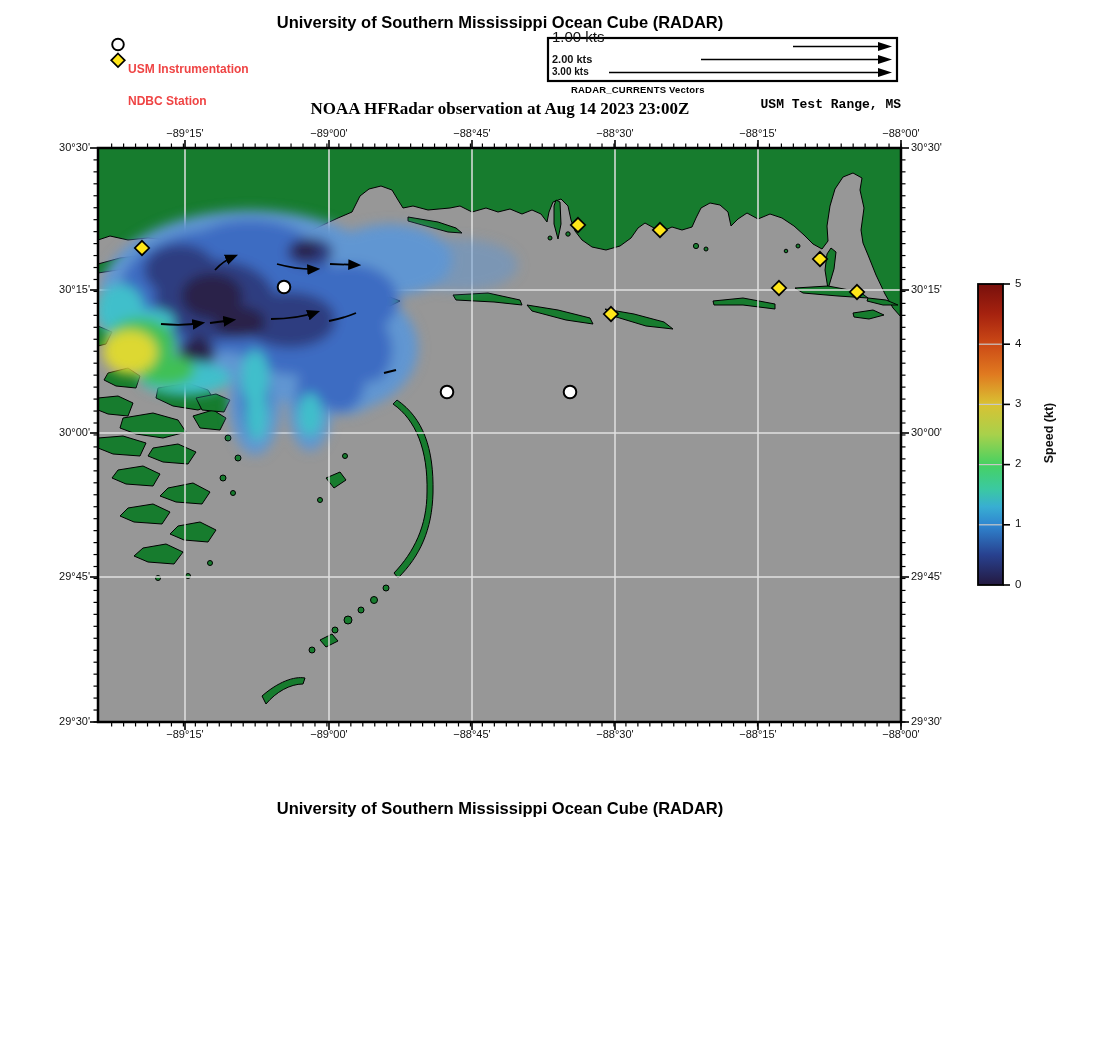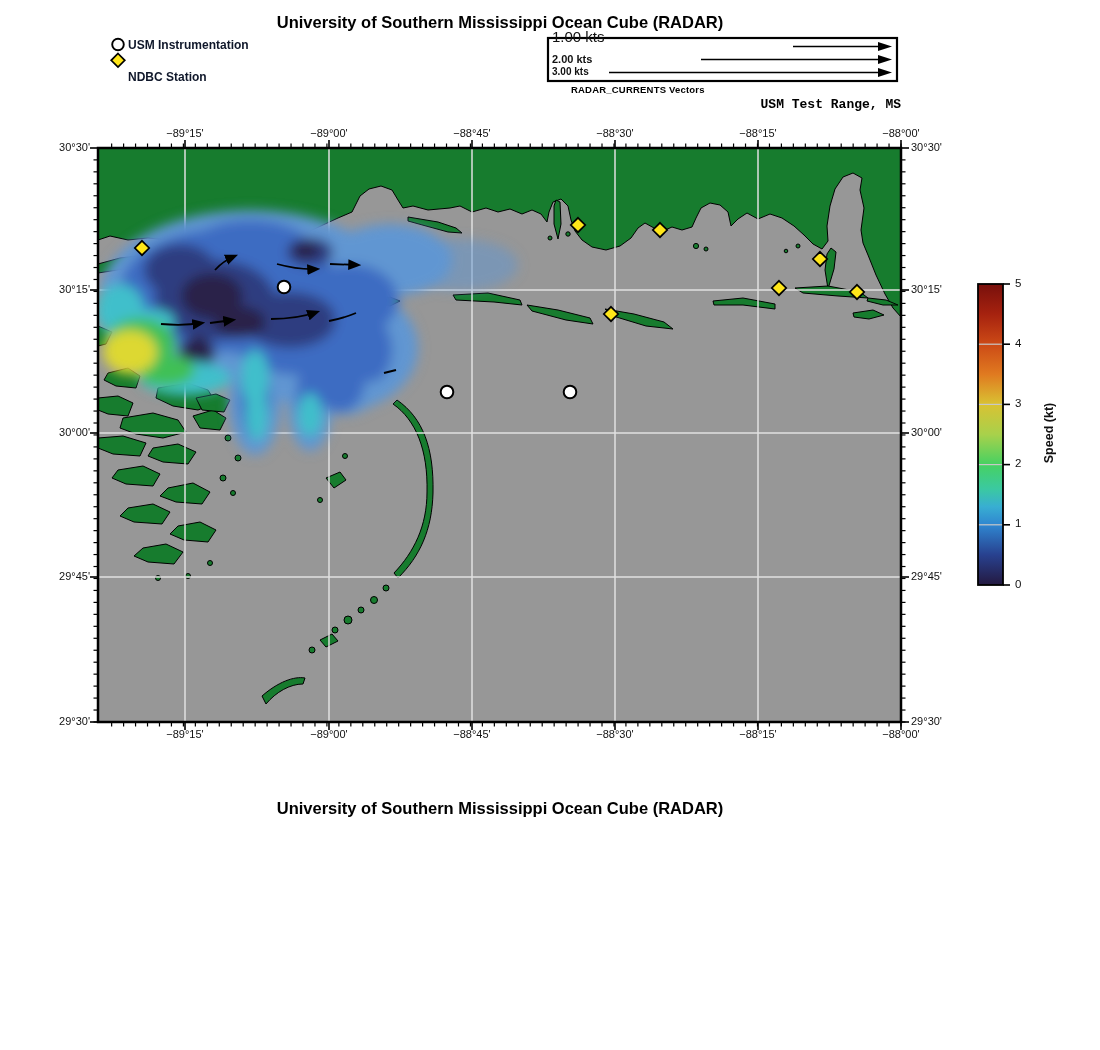--- a/index.html
+++ b/index.html
@@ -2,21 +2,21 @@
 <html><head>
 <meta charset="utf-8">
 <style>
   html,body{margin:0;padding:0;background:#ffffff;}
   #fig{position:relative;width:1100px;height:1050px;background:#ffffff;overflow:hidden;
        font-family:"Liberation Sans",sans-serif;}
   .lbl{position:absolute;color:#111;white-space:nowrap;}
   .title{font-weight:bold;font-size:16.5px;text-align:center;color:#000;}
   .subtitle{font-family:"Liberation Serif",serif;font-weight:bold;font-size:17px;text-align:center;color:#000;}
   .range{font-family:Liberation Mono, monospace;font-weight:bold;font-size:13px;text-align:right;color:#000;}
-  .legendlab{font-weight:bold;font-size:12px;color:#0f172a;}
+  .legendlab{font-weight:bold;font-size:12px;color:#ef4444;margin-top:24px;}
   .veccaption{font-weight:bold;font-size:9.5px;color:#000;letter-spacing:.2px;}
   svg{position:absolute;left:0;top:0;}
 </style>
 </head>
 <body>
 
 <div id="fig">
 
   <svg id="gfx" width="1100" height="1050">
     <defs>
@@ -518,20 +518,21 @@
   <div class="lbl legendlab" style="left:128px;top:38px;">USM Instrumentation</div>
   <div class="lbl legendlab" style="left:128px;top:70px;">NDBC Station</div>
 
   <div id="veclabels">
       <div class="lbl" style="left: 552px; top: 28px; font-size: 15px; font-weight: normal;">1.00 kts</div>
       <div class="lbl" style="left: 552px; top: 53px; font-size: 11px; font-weight: bold; text-align: right;">2.00 kts</div>
       <div class="lbl" style="left: 552px; top: 66px; font-size: 10px; font-weight: bold;">3.00 kts</div>
     </div>
   <div class="lbl veccaption" style="left:549px;top:84px;padding-left:22px;">RADAR_CURRENTS Vectors</div>
 
+  <div class="lbl subtitle" style="left:100px;top:99px;width:800px;">NOAA HFRadar observation at Aug 14 2023 23:00Z</div>
   <div class="lbl range" style="left:700px;top:97px;width:201px;">USM Test Range, MS</div>
 
   <div id="xlabels-top">
       <div class="lbl" style="left: 150px; top: 127px; width: 70px; text-align: center; font-size: 11px;">−89°15'</div>
       <div class="lbl" style="left: 294px; top: 127px; width: 70px; text-align: center; font-size: 11px;">−89°00'</div>
       <div class="lbl" style="left: 437px; top: 127px; width: 70px; text-align: center; font-size: 11px;">−88°45'</div>
       <div class="lbl" style="left: 580px; top: 127px; width: 70px; text-align: center; font-size: 11px;">−88°30'</div>
       <div class="lbl" style="left: 723px; top: 127px; width: 70px; text-align: center; font-size: 11px;">−88°15'</div>
       <div class="lbl" style="left: 866px; top: 127px; width: 70px; text-align: center; font-size: 11px;">−88°00'</div>
     </div>

